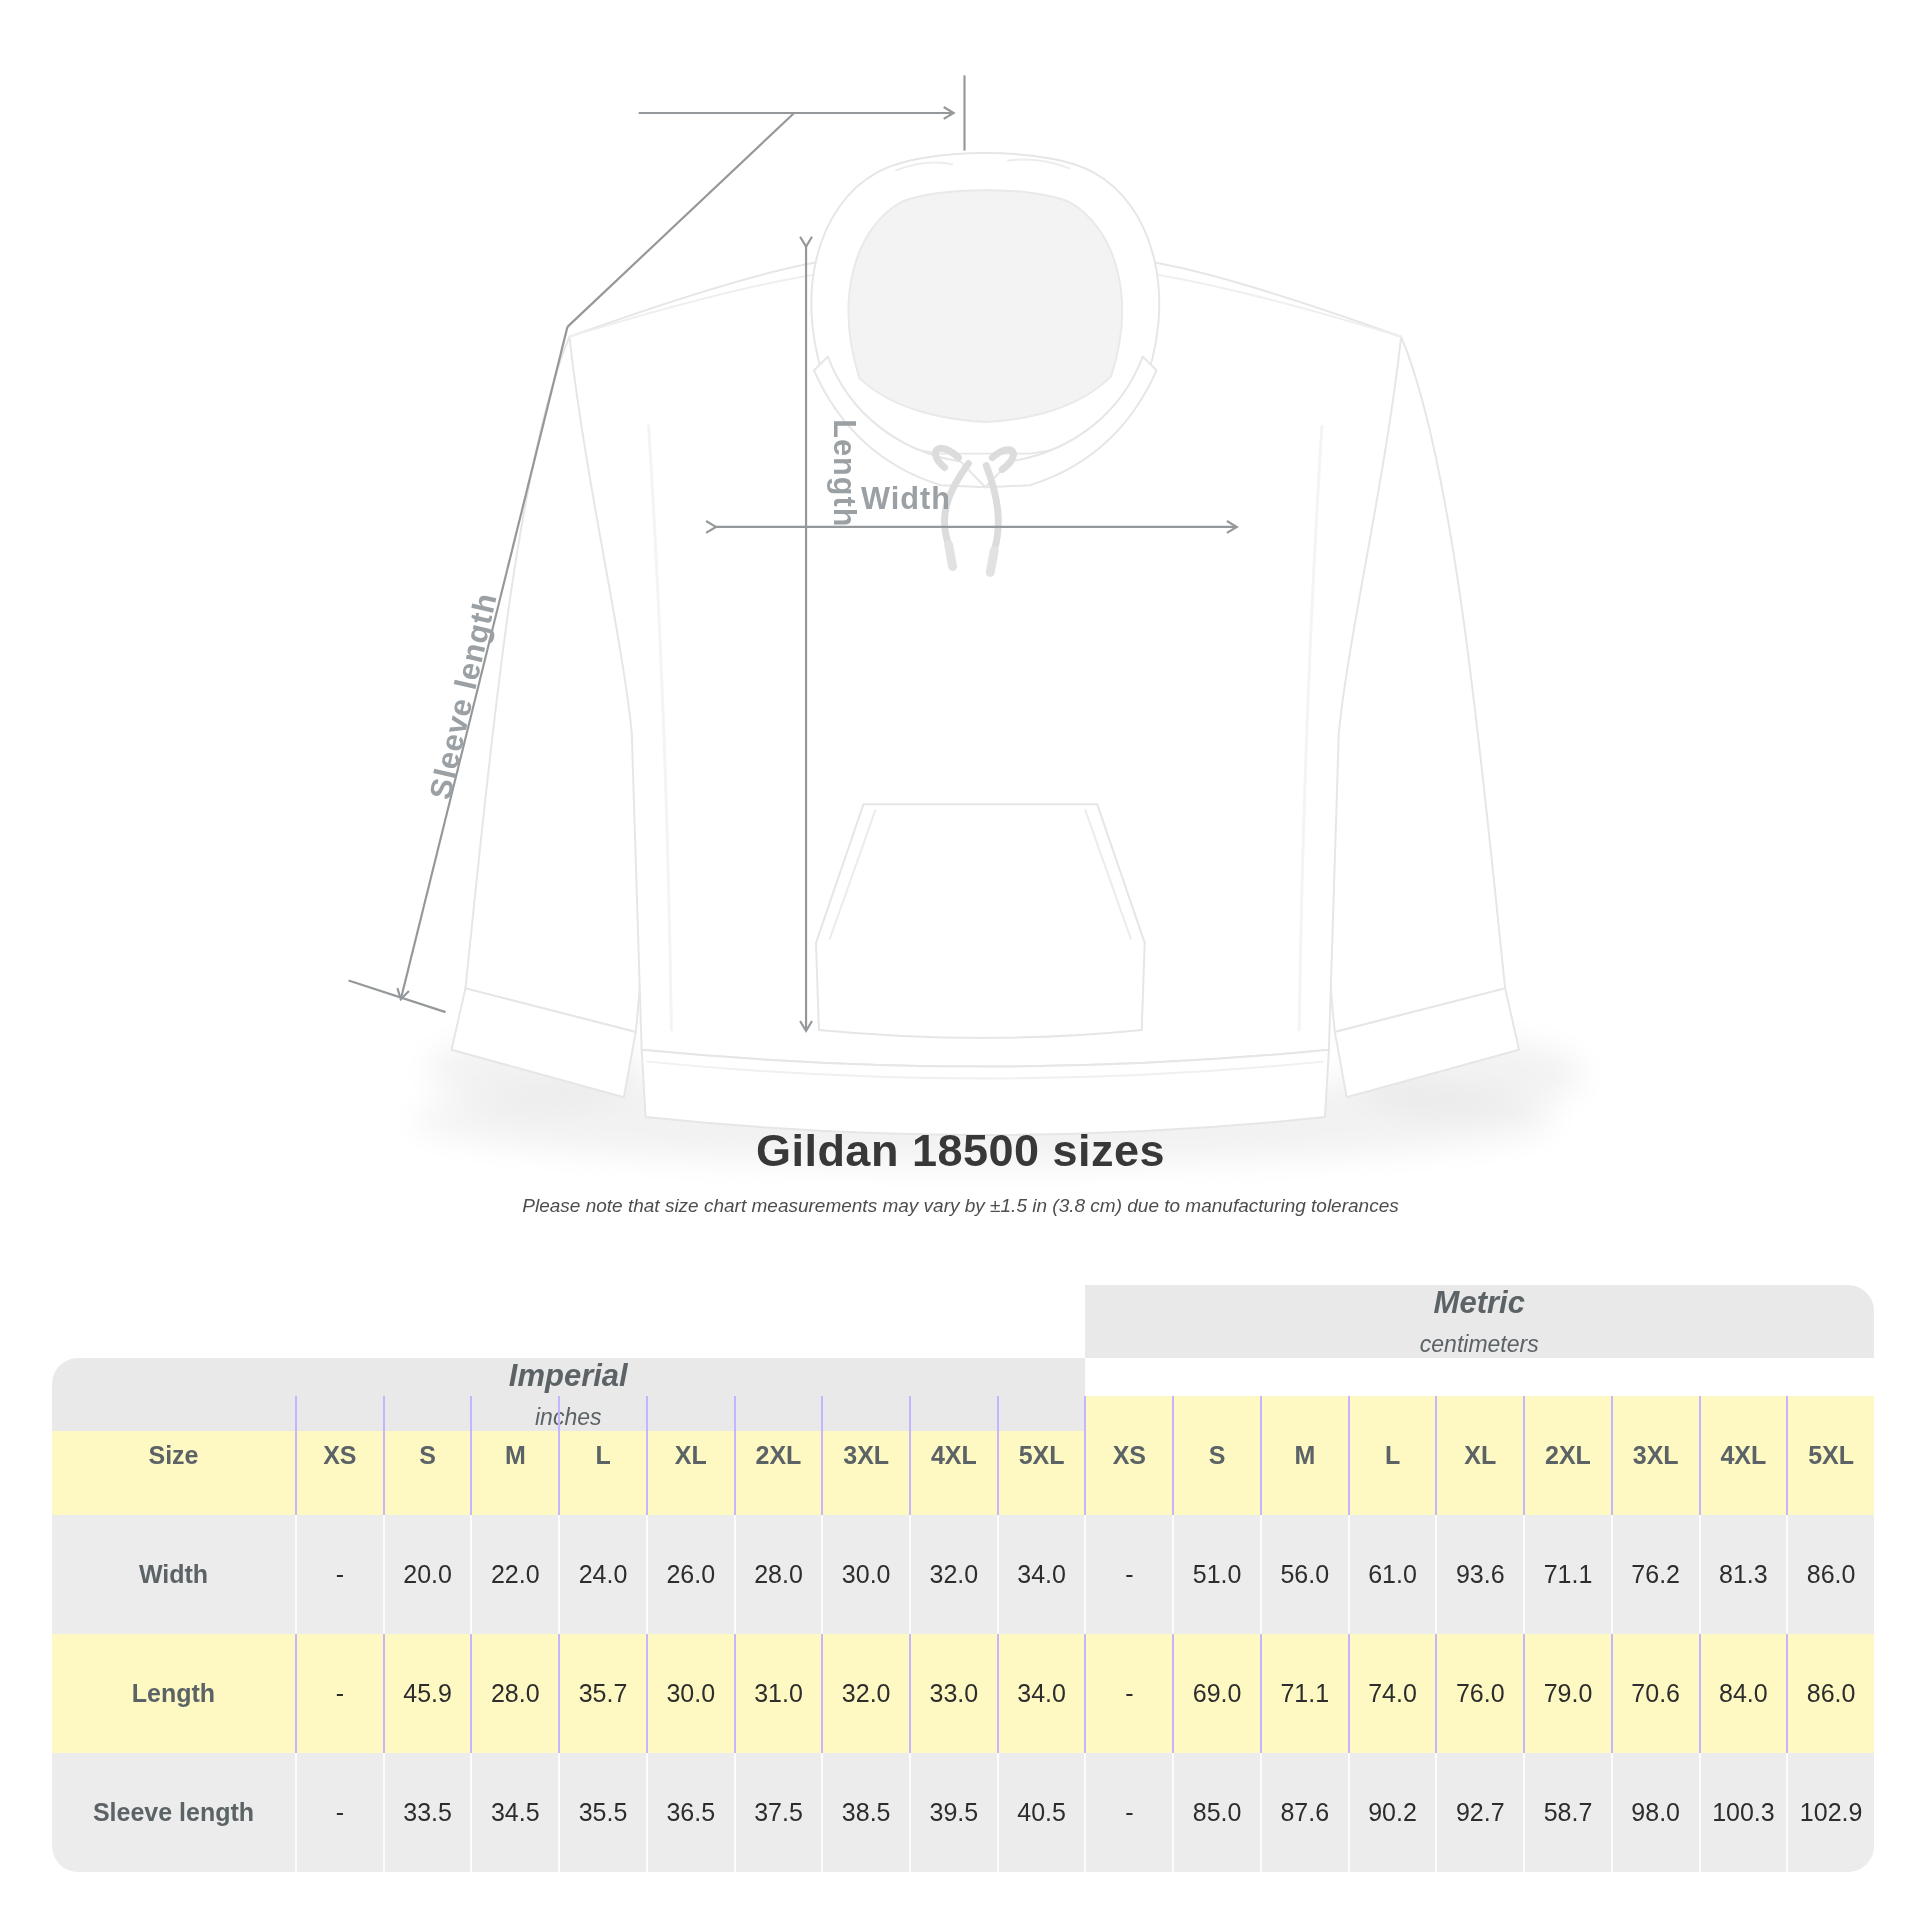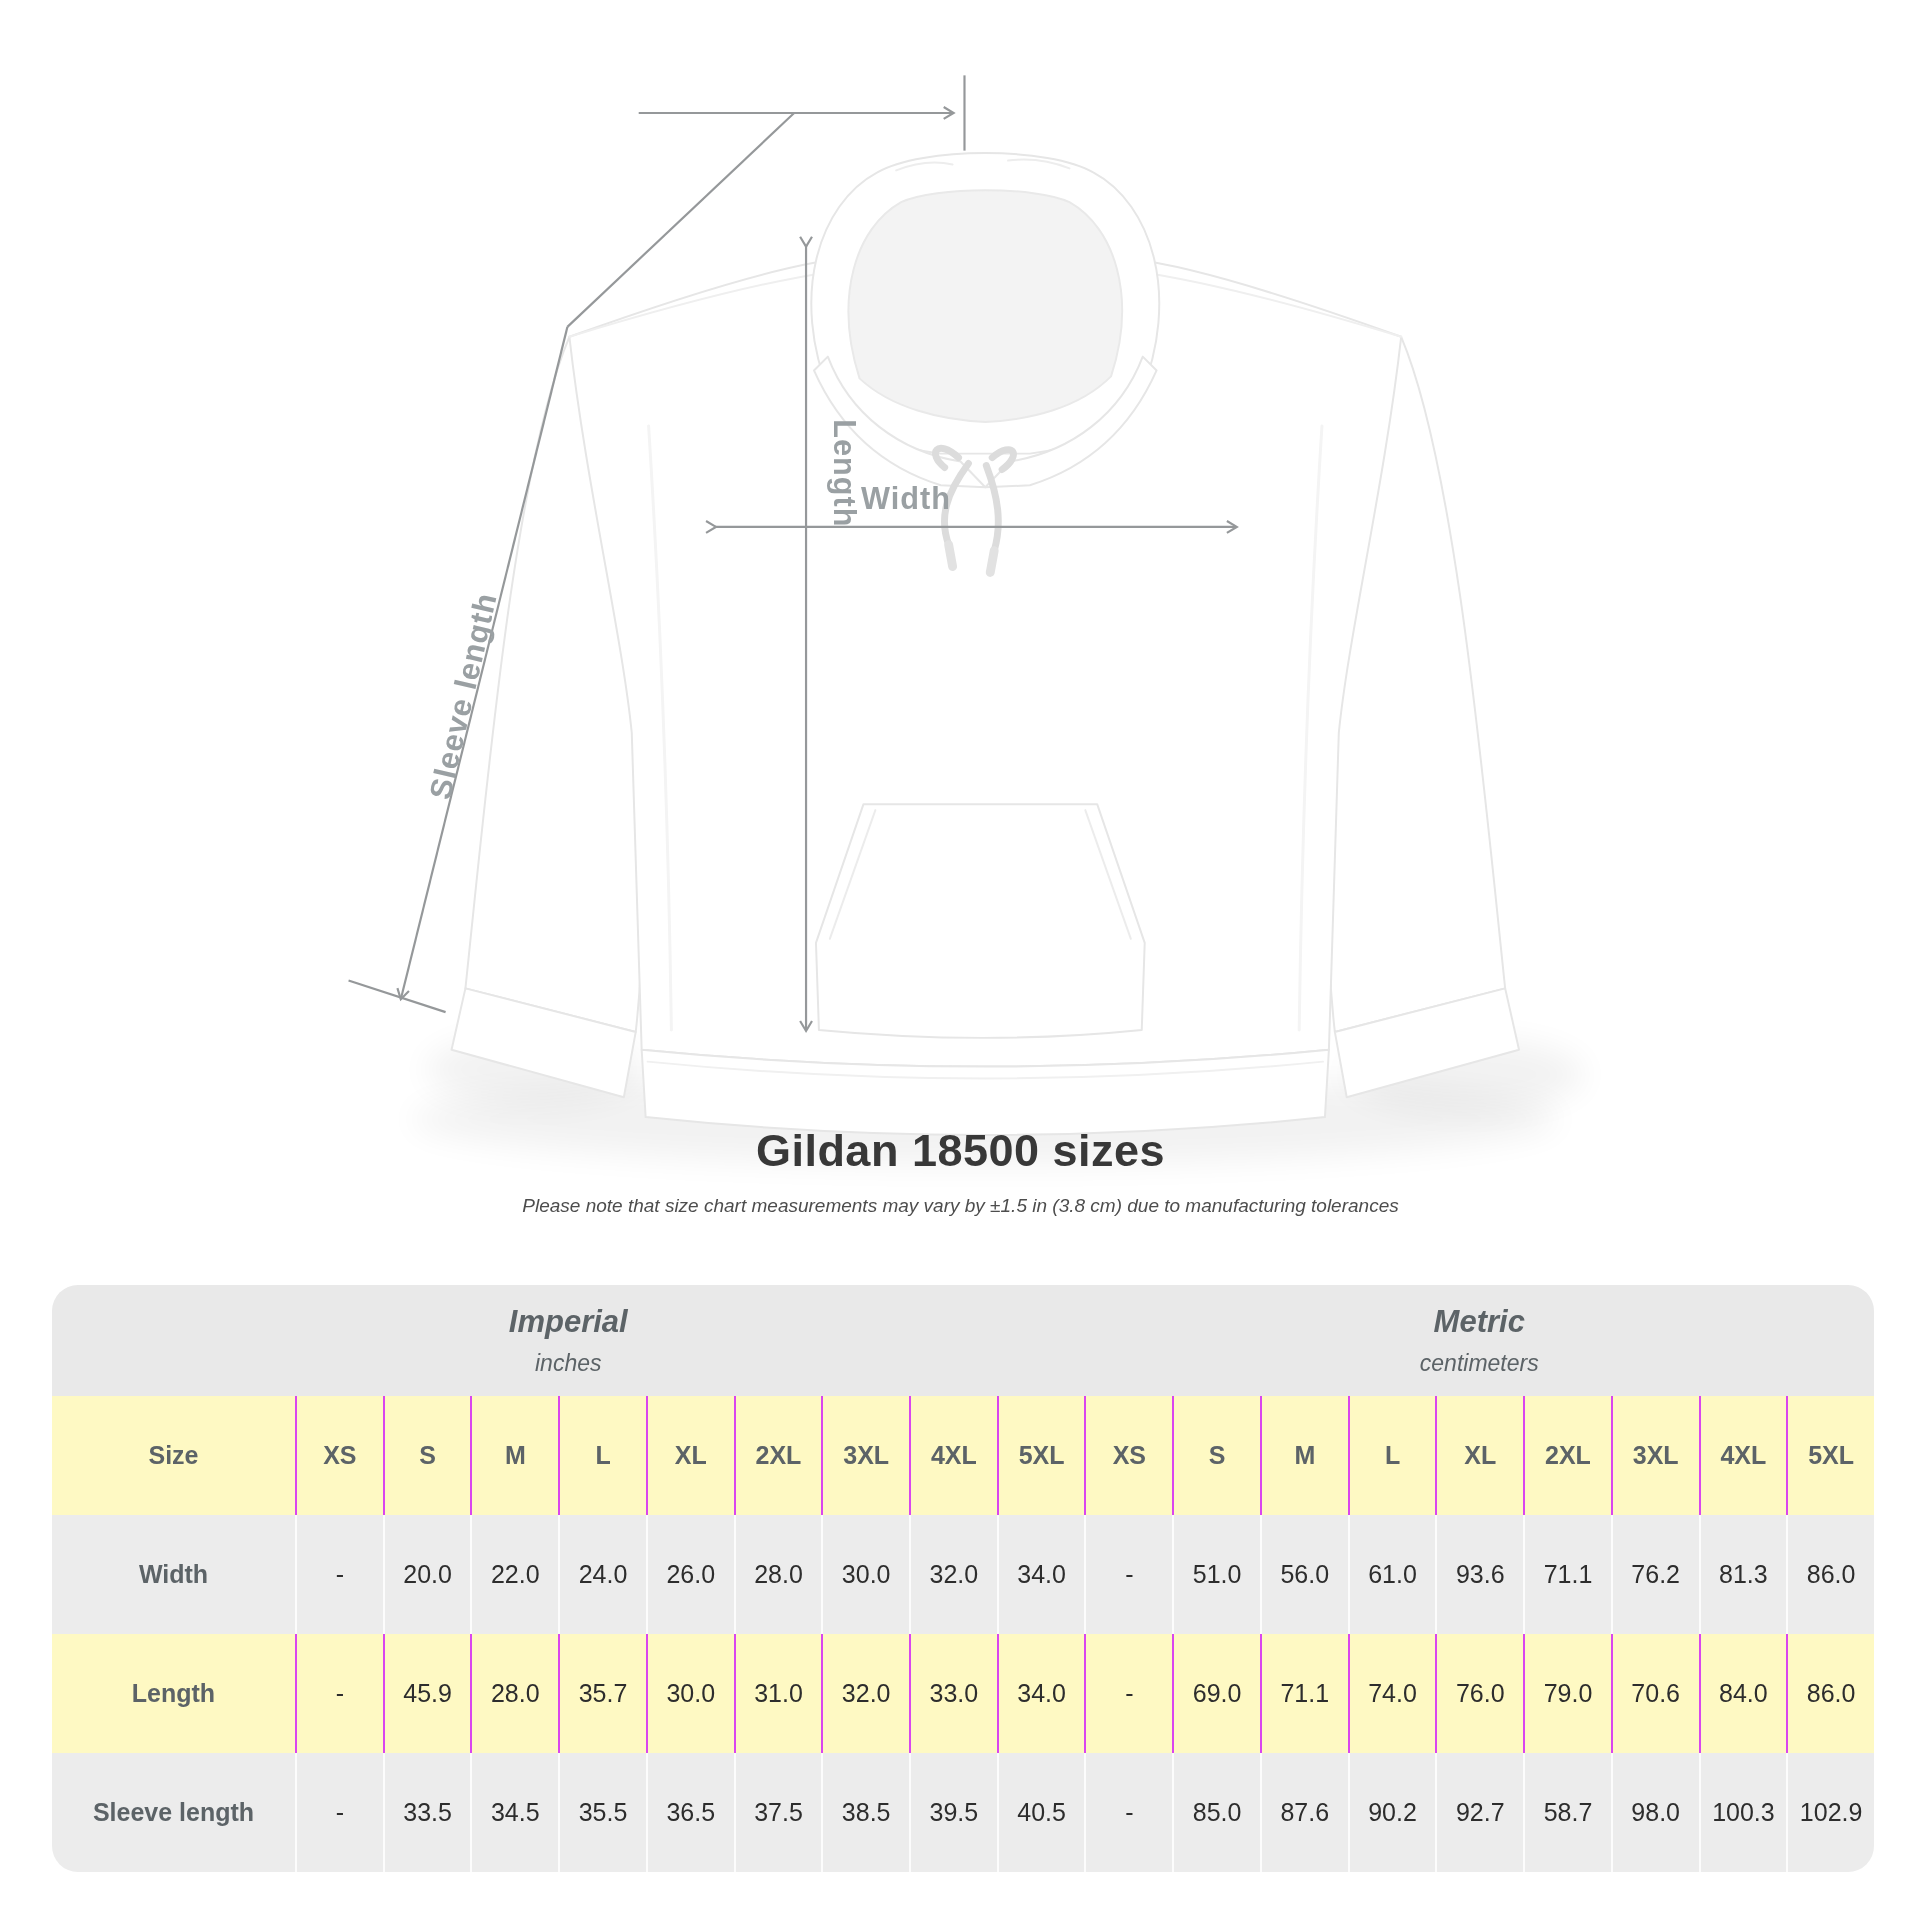--- a/index.html
+++ b/index.html
@@ -34,21 +34,21 @@
   .u-label { font-size:31px; font-weight:bold; font-style:italic; color:#5c6367; }
   .u-sub   { font-size:23px; font-style:italic; color:#5c6367; margin-top:10px; }
 
   .cell { height:119px; display:flex; align-items:center; justify-content:center;
           font-size:25px; color:#2d2d2d; }
   .hcell  { font-weight:bold; color:#5c6367; }
   .rlabel { font-weight:bold; color:#5c6367; }
 
   .row-white { background:#fef9c3; }
   .row-gray  { background:#ececec; }
-  .row-white > .cell + .cell { border-left:2px solid #d946ef;text-align:center; }
+  .row-white > .cell + .cell { border-left:2px solid #c4b5fd;text-align:center; }
   .row-gray  > .cell + .cell { border-left:2px solid rgba(255,255,255,0.85); }
 
   .row-last { border-bottom-left-radius:26px; border-bottom-right-radius:26px; overflow:hidden; }
 </style>
 </head>
 <body>
 
 <div class="diagram">
 <svg width="1927" height="1238" viewBox="0 0 1946 1250">
   <defs>
@@ -137,27 +137,27 @@
 </div>
 
 <div class="title-block">
   <h1 class="page-title">Gildan 18500 sizes</h1>
   <p class="page-note">Please note that size chart measurements may vary by ±1.5 in (3.8 cm) due to manufacturing tolerances</p>
 </div>
 
 <div class="size-table">
 
   <div class="t-row band-row">
+    <div class="band band-right">
+      <div class="u-label">Metric</div>
+      <div class="u-sub">centimeters</div>
+    </div>
     <div class="band band-left">
       <div class="u-label">Imperial</div>
       <div class="u-sub">inches</div>
-    </div>
-    <div class="band band-right">
-      <div class="u-label">Metric</div>
-      <div class="u-sub">centimeters</div>
     </div>
   </div>
 
   <div class="t-row row-white">
     <div class="cell hcell">Size</div>
     <div class="cell hcell">XS</div>
     <div class="cell hcell">S</div>
     <div class="cell hcell">M</div>
     <div class="cell hcell">L</div>
     <div class="cell hcell">XL</div>

